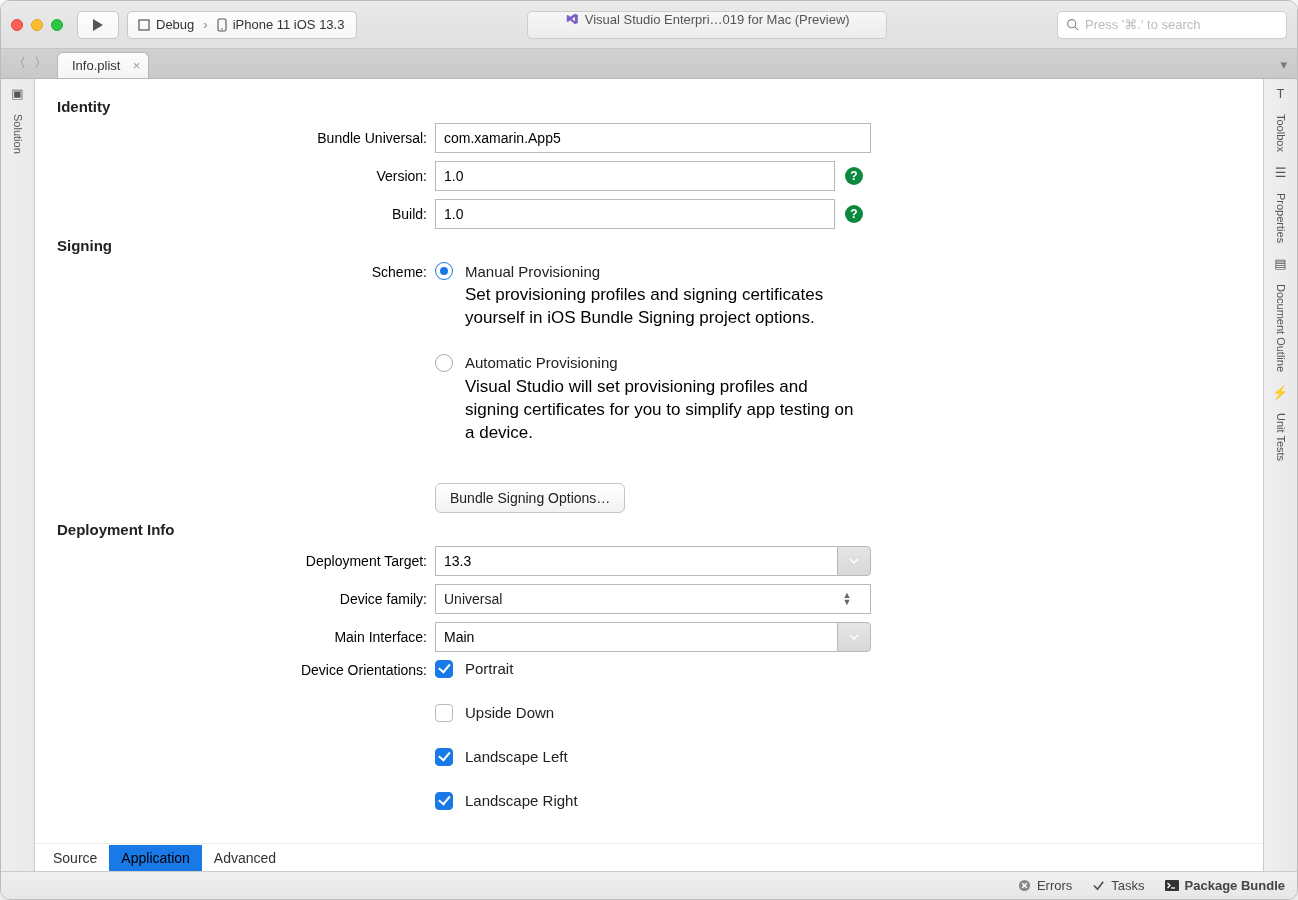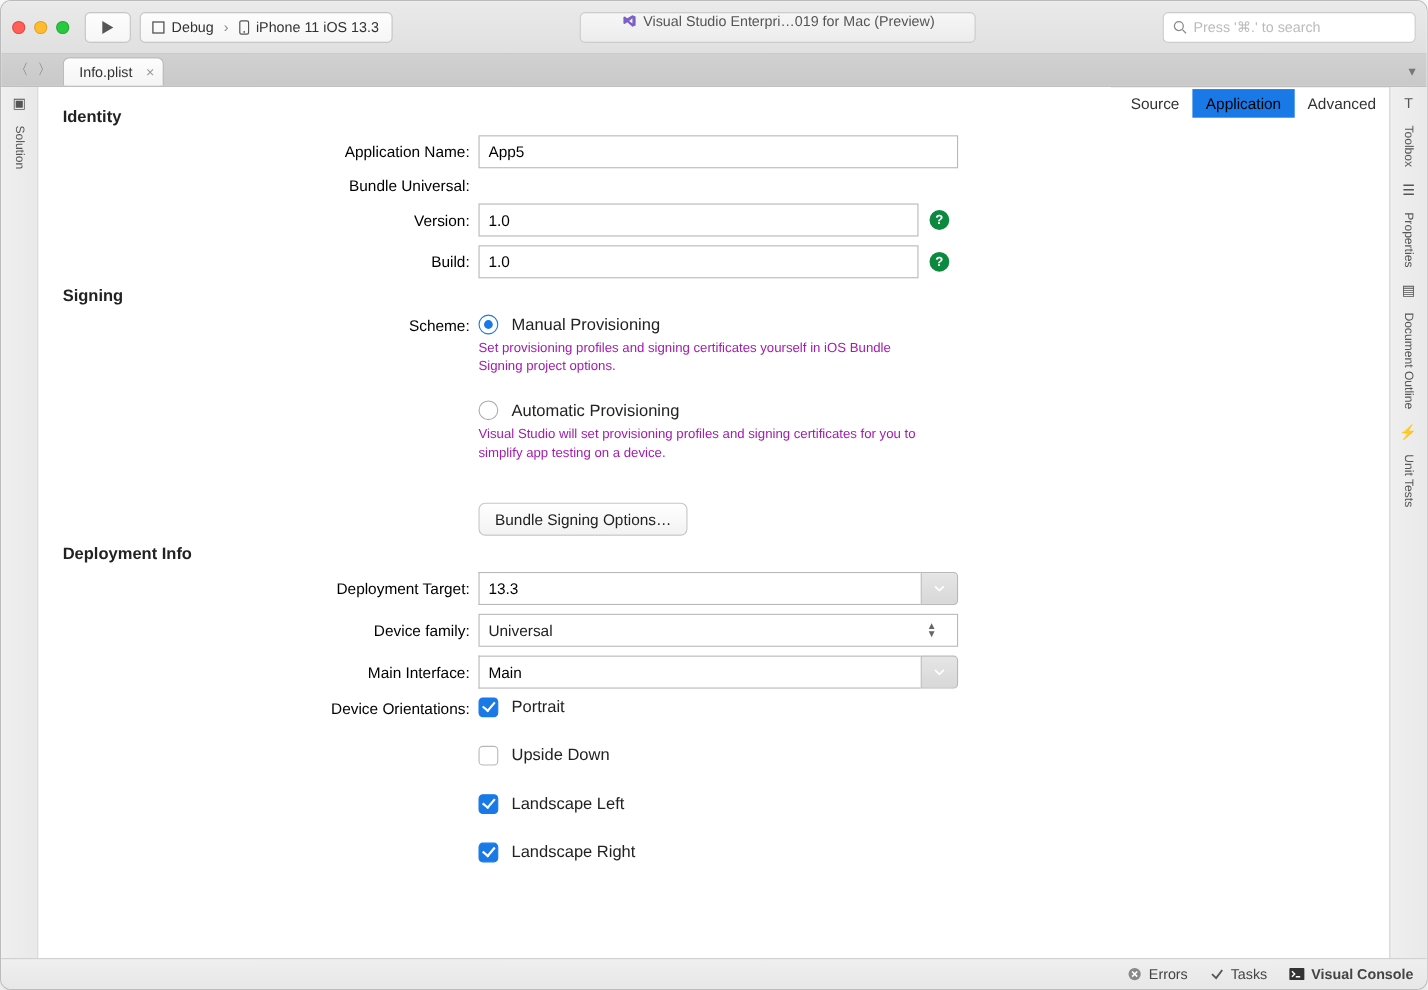--- a/index.html
+++ b/index.html
@@ -80,36 +80,36 @@
 .main{flex:1;display:flex;overflow:hidden;}
 .sidepanel-left,.sidepanel-right{
   width:34px;background:linear-gradient(90deg,#efefef,#e9e9e9);
   border-right:1px solid #ccc;font-size:11px;color:#555;
   display:flex;flex-direction:column;align-items:center;padding-top:8px;gap:10px;
 }
 .sidepanel-right{border-right:none;border-left:1px solid #ccc;}
 .vlabel{writing-mode:vertical-rl;padding:4px 0;color:#555;white-space:nowrap;}
 .sp-icon{font-size:13px;color:#555;line-height:1;}
 
-.editor{flex:1;background:#fff;display:flex;flex-direction:row;overflow:hidden;}
+.editor{flex:1;background:#fff;display:flex;flex-direction:column;overflow:hidden;}
 .form-scroll{flex:1;overflow:auto;padding:16px 22px 0 22px;}
 .section-h{font-weight:600;font-size:15px;margin:3px 0 8px 0;}
 .formrow{display:flex;align-items:center;margin-bottom:8px;}
 .formrow .lbl{width:378px;text-align:right;padding-right:8px;font-size:14px;color:#000;}
 .formrow .ctl{flex:0 0 436px;display:flex;align-items:center;gap:10px;}
 .txt{width:100%;height:30px;border:1px solid #b8b8b8;padding:0 8px;font-size:14px;background:#fff;border-radius:0;}
 .helpdot{width:18px;height:18px;border-radius:50%;background:#0b8a3f;color:#fff;display:flex;align-items:center;justify-content:center;font-size:12px;font-weight:bold;flex:none;}
 
 .radio-block{display:flex;flex-direction:column;gap:4px;margin-bottom:14px;}
 .radio-line{display:flex;align-items:center;gap:12px;}
 .radio-outer{width:18px;height:18px;border:1px solid #aaa;border-radius:50%;display:flex;align-items:center;justify-content:center;flex:none;}
 .radio-outer.sel{border-color:#1879e7;}
 .radio-inner{width:8px;height:8px;border-radius:50%;background:#1879e7;}
 .radio-lbl{font-size:15px;}
-.radio-help{font-size:12px;color:#a21caf;max-width:400px;line-height:1.35;}
+.radio-help{font-size:17px;color:#000000;max-width:400px;line-height:1.35;margin-left:30px;}
 
 .btn{
   height:30px;border:1px solid #c5c5c5;border-radius:6px;background:linear-gradient(#fff,#f2f2f2);
   padding:0 14px;font-size:14px;color:#222;display:inline-flex;align-items:center;
 }
 
 .combo{display:flex;width:100%;}
 .combo .cb-input{flex:1;height:30px;border:1px solid #b8b8b8;border-right:none;padding:0 8px;font-size:14px;}
 .combo .cb-btn{
   width:34px;height:30px;border:1px solid #b8b8b8;background:linear-gradient(#e5e5e5,#d8d8d8);
@@ -205,27 +205,24 @@
       <span class="sp-icon">▣</span>
       <span class="vlabel">Solution</span>
     </div>
 
     <div class="editor">
       <div class="form-scroll">
 
         <div class="section-h">Identity</div>
 
         <div class="formrow">
-          <div class="lbl">Application Name:</div>
+          <div class="lbl">Bundle Universal:</div>
           <div class="ctl">
-              <input class="txt" value="App5" style="">
-            </div>
-        </div>
-        <div class="formrow">
-          <div class="lbl">Bundle Universal:</div>
+              <input class="txt" value="com.xamarin.App5" style="">
+            </div>
         </div>
         <div class="formrow">
           <div class="lbl">Version:</div>
           <div class="ctl" style="flex:0 0 420px;">
             <input class="txt" style="width: 400px;" value="1.0">
             <span class="helpdot">?</span>
           </div>
         </div>
         <div class="formrow">
           <div class="lbl">Build:</div>
@@ -359,17 +356,17 @@
           <path d="M2 7 L6 11 L12 3" fill="none" stroke="#555" stroke-width="1.8"></path>
         </svg>
       <span>Tasks</span>
     </div>
     <div class="stat-item bold">
       <svg width="14" height="11" viewBox="0 0 14 11">
           <rect x="0" y="0" width="14" height="11" rx="1" fill="#333"></rect>
           <path d="M2.5 3 L5 5.5 L2.5 8" fill="none" stroke="#fff" stroke-width="1.3"></path>
           <line x1="6" y1="8" x2="10" y2="8" stroke="#fff" stroke-width="1.3"></line>
         </svg>
-      <span>Visual Console</span>
+      <span>Package Bundle</span>
     </div>
   </div>
 
 </div>
 
 </body></html>

